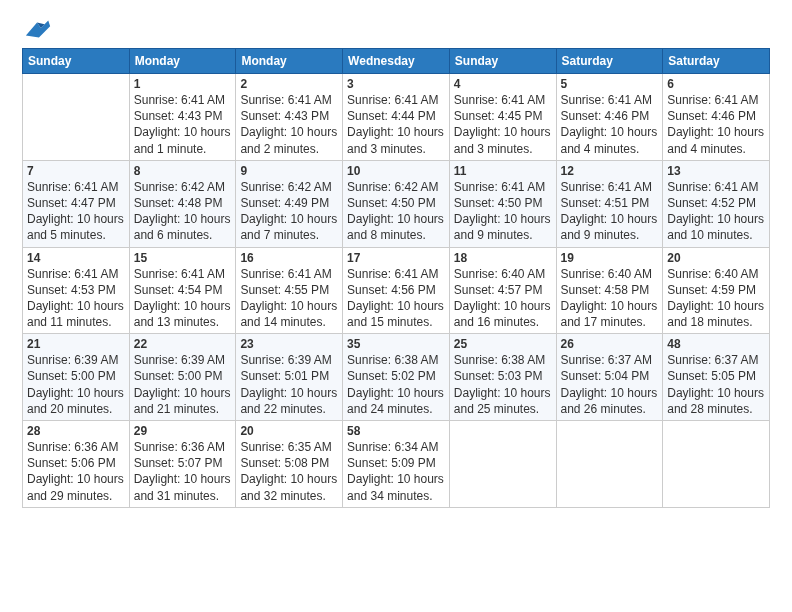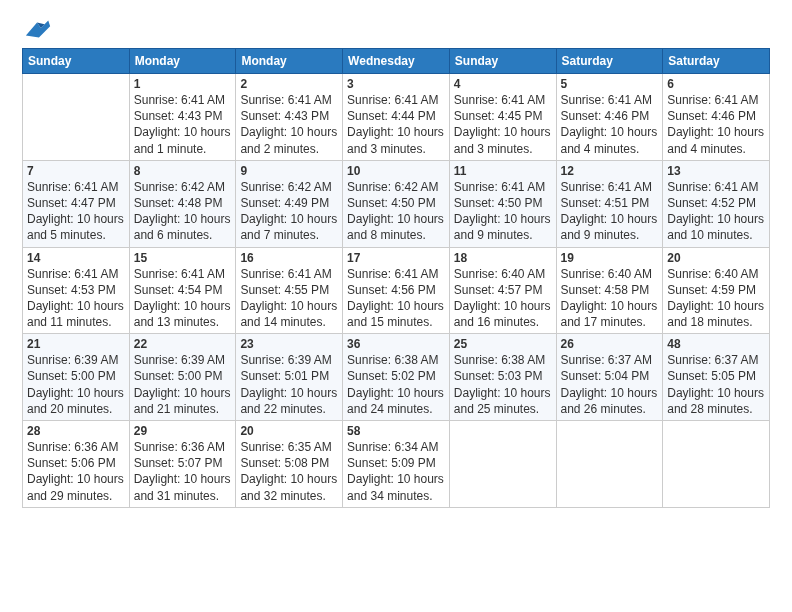--- a/index.html
+++ b/index.html
@@ -317,21 +317,21 @@
       </td>
           <td>
         <div class="day-number">23</div>
         <div class="day-info">
           Sunrise: 6:39 AM<br>
           Sunset: 5:01 PM<br>
           Daylight: 10 hours and 22 minutes.
         </div>
       </td>
           <td>
-        <div class="day-number">36</div>
+        <div class="day-number">35</div>
         <div class="day-info">
           Sunrise: 6:38 AM<br>
           Sunset: 5:02 PM<br>
           Daylight: 10 hours and 24 minutes.
         </div>
       </td>
           <td>
         <div class="day-number">25</div>
         <div class="day-info">
           Sunrise: 6:38 AM<br>

